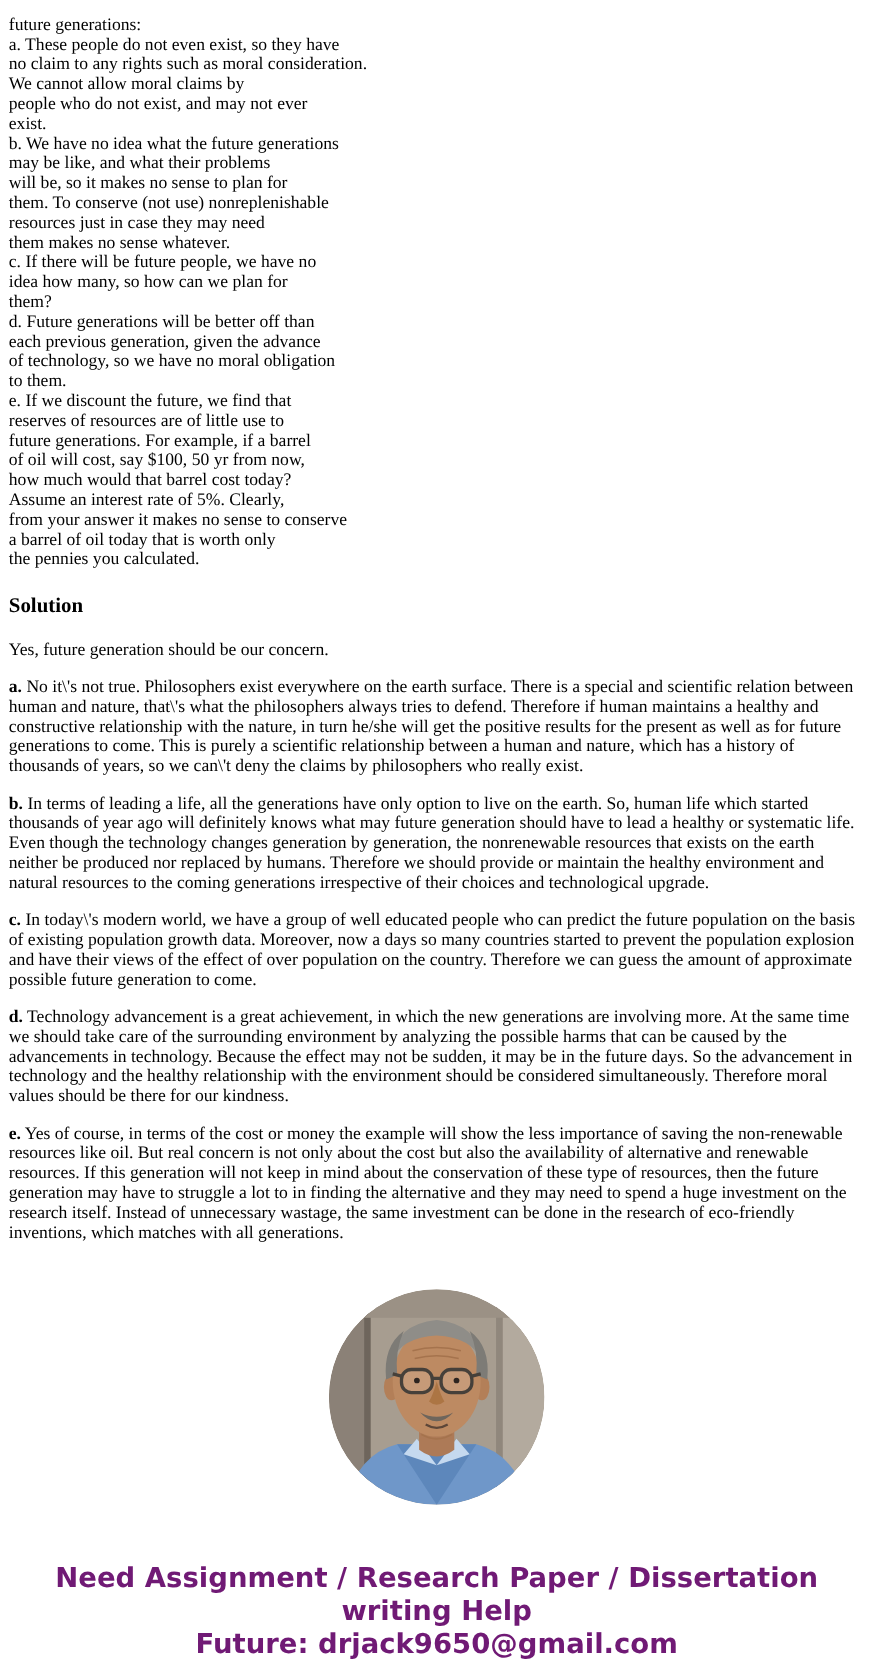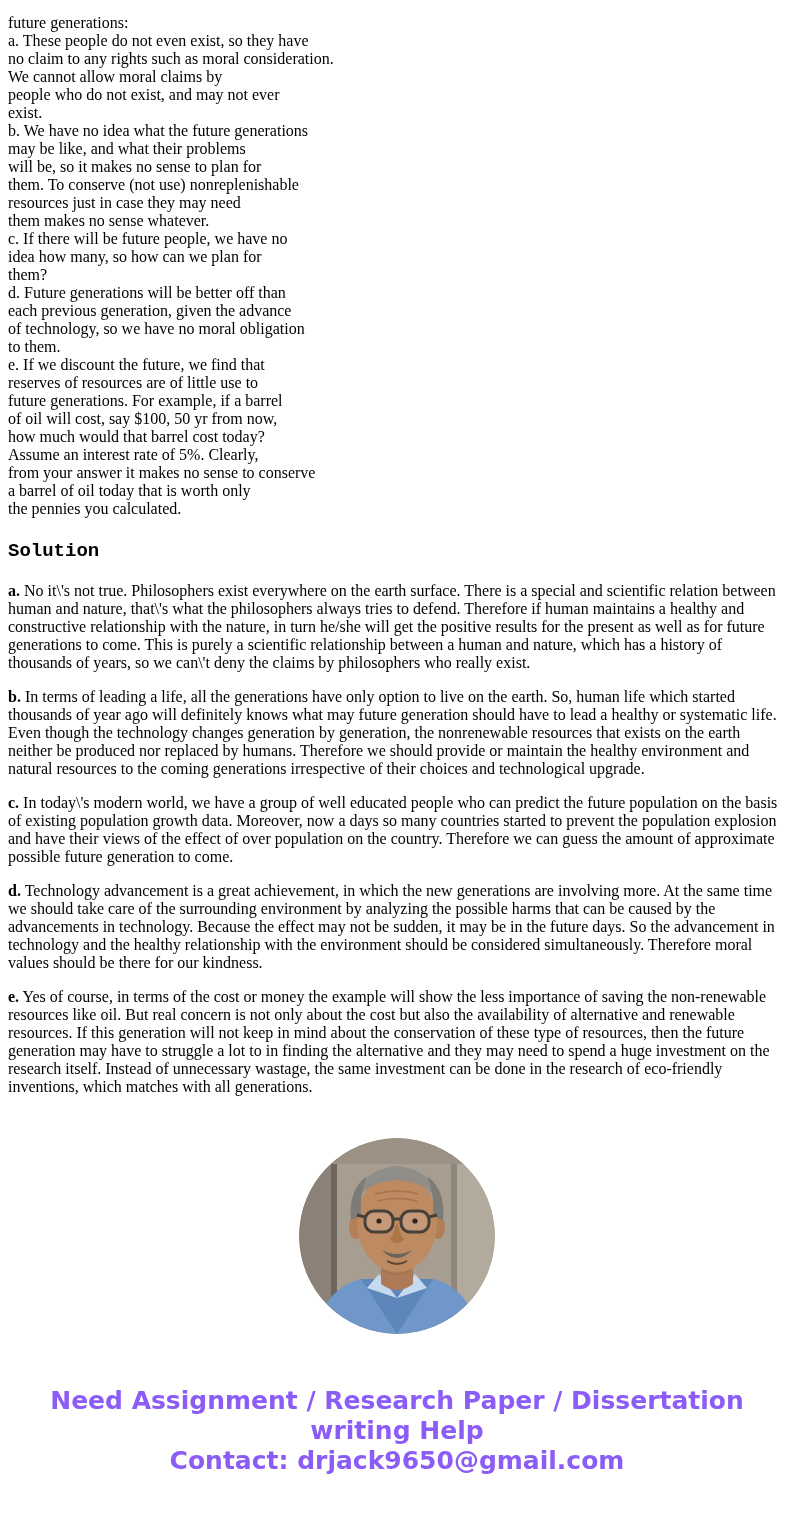--- a/index.html
+++ b/index.html
@@ -16,21 +16,21 @@
     font-family: "Liberation Serif", serif;
     overflow-x: hidden;
   }
   .question {
     font-size: 16px;
     line-height: 18px;
     white-space: pre-line;
     margin-top: 13px;
   }
   .solution-heading {
-    font-family: Liberation Mono, monospace;
+    font-family: Liberation Serif, serif;
     font-size: 19px;
     font-weight: bold;
     margin: 22px 0 20px 0;
   }
   p.doc-text {
     font-size: 16px;
     line-height: 18px;
     margin: 16px 0;
   }
   p.doc-text b { font-weight: bold; }
@@ -47,21 +47,21 @@
     flex: 0 0 auto;
   }
   .avatar svg { display: block; }
   .banner {
     margin-top: 52px;
     text-align: center;
     font-family: "DejaVu Sans", sans-serif;
     font-weight: bold;
     font-size: 25px;
     line-height: 30px;
-    color: #8b5cf6;
+    color: #701a75;
   }
 </style>
 </head>
 <body>
 
 <div>
 
   <div class="question">future generations:
 a. These people do not even exist, so they have
 no claim to any rights such as moral consideration.
@@ -86,20 +86,21 @@
 future generations. For example, if a barrel
 of oil will cost, say $100, 50 yr from now,
 how much would that barrel cost today?
 Assume an interest rate of 5%. Clearly,
 from your answer it makes no sense to conserve
 a barrel of oil today that is worth only
 the pennies you calculated.</div>
 
   <h3 class="solution-heading">Solution</h3>
 
+  <p class="doc-text">Yes, future generation should be our concern.</p>
 
   <p class="doc-text"><b>a.</b> <span>No it\'s not true. Philosophers exist everywhere on the earth surface. There is a special and scientific relation between human and nature, that\'s what the philosophers always tries to defend. Therefore if human maintains a healthy and constructive relationship with the nature, in turn he/she will get the positive results for the present as well as for future generations to come. This is purely a scientific relationship between a human and nature, which has a history of thousands of years, so we can\'t deny the claims by philosophers who really exist.</span></p>
 
   <p class="doc-text"><b>b.</b> <span>In terms of leading a life, all the generations have only option to live on the earth. So, human life which started thousands of year ago will definitely knows what may future generation should have to lead a healthy or systematic life. Even though the technology changes generation by generation, the nonrenewable resources that exists on the earth neither be produced nor replaced by humans. Therefore we should provide or maintain the healthy environment and natural resources to the coming generations irrespective of their choices and technological upgrade.</span></p>
 
   <p class="doc-text"><b>c.</b> <span>In today\'s modern world, we have a group of well educated people who can predict the future population on the basis of existing population growth data. Moreover, now a days so many countries started to prevent the population explosion and have their views of the effect of over population on the country. Therefore we can guess the amount of approximate possible future generation to come.</span></p>
 
   <p class="doc-text"><b>d.</b> <span>Technology advancement is a great achievement, in which the new generations are involving more. At the same time we should take care of the surrounding environment by analyzing the possible harms that can be caused by the advancements in technology. Because the effect may not be sudden, it may be in the future days. So the advancement in technology and the healthy relationship with the environment should be considered simultaneously. Therefore moral values should be there for our kindness.</span></p>
 
   <p class="doc-text"><b>e.</b> <span>Yes of course, in terms of the cost or money the example will show the less importance of saving the non-renewable resources like oil. But real concern is not only about the cost but also the availability of alternative and renewable resources. If this generation will not keep in mind about the conservation of these type of resources, then the future generation may have to struggle a lot to in finding the alternative and they may need to spend a huge investment on the research itself. Instead of unnecessary wastage, the same investment can be done in the research of eco-friendly inventions, which matches with all generations.</span></p>
@@ -158,16 +159,16 @@
           <path d="M88 123 q10 6 20 0" stroke="#5d4638" stroke-width="2" fill="none"></path>
 
           <path d="M84 132 q14 8 28 0" stroke="#a5734d" stroke-width="1.5" fill="none"></path>
         </g>
       </svg>
     </div>
   </div>
 
   <div class="banner">
     <div>Need Assignment / Research Paper / Dissertation writing Help</div>
-    <div>Contact: drjack9650@gmail.com</div>
+    <div>Future: drjack9650@gmail.com</div>
   </div>
 
 </div>
 
 </body></html>

